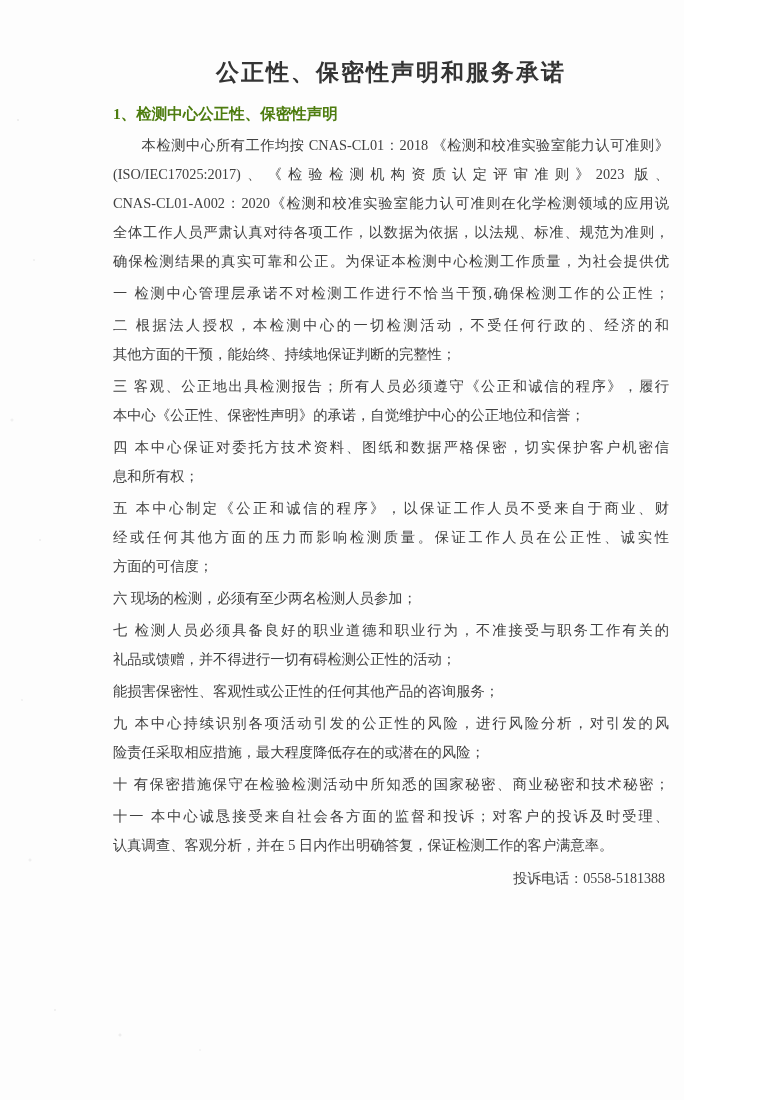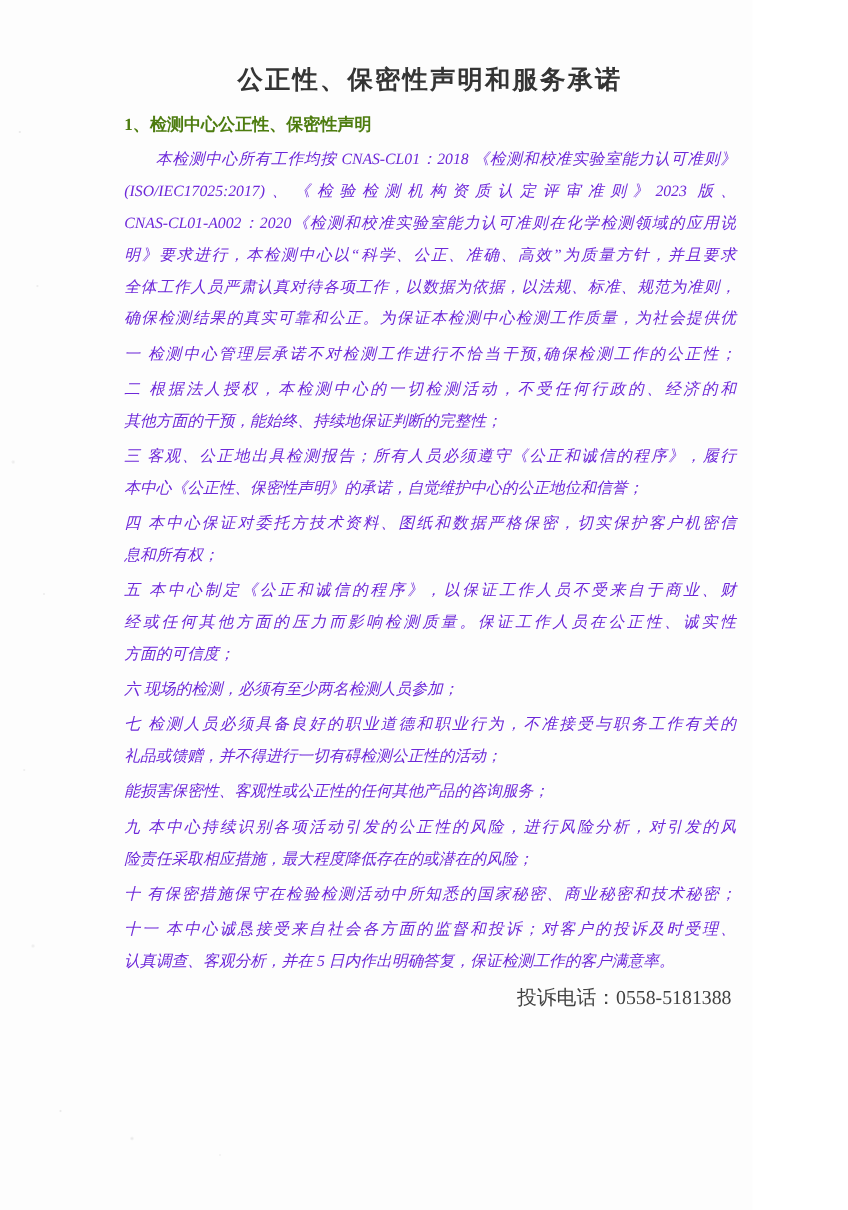--- a/index.html
+++ b/index.html
@@ -49,58 +49,56 @@
     margin: 13px 0 0 0;
     font-size: 15.5px;
     font-weight: bold;
     color: #4d7c0f;
     line-height: 24px;
   }
   .line {
     margin: 0;
     font-size: 14.3px;
     line-height: 29px;
-    color: #6d28d9;
+    color: #404040;
     text-align: left;
     white-space: normal;
-    font-style: italic;
   }
   .line.full {
     text-align: justify;
     text-align-last: justify;
   }
   .line.indent { text-indent: 2em; }
   .block { margin-top: 3px; }
   .intro-block { margin-top: 5px; }
   .phone-line {
     margin-top: 4px;
     text-align: right;
     text-align-last: right;
     padding-right: 4px;
-    font-size: 18px;
+    font-size: 14px;
     line-height: 29px;
     color: #414141;
   }
 </style>
 </head>
 <body>
 
 <div class="page">
   <div class="scan-noise"></div>
 
   <div class="content">
     <h1 class="doc-title">公正性、保密性声明和服务承诺</h1>
 
     <h2 class="section-heading">1、检测中心公正性、保密性声明</h2>
 
     <div class="intro-block">
       <p class="line full indent">本检测中心所有工作均按 CNAS-CL01：2018 《检测和校准实验室能力认可准则》</p>
       <p class="line full">(ISO/IEC17025:2017)、《检验检测机构资质认定评审准则》2023 版、</p>
       <p class="line full">CNAS-CL01-A002：2020《检测和校准实验室能力认可准则在化学检测领域的应用说</p>
-      <p class="line full">明》要求进行，本检测中心以“科学、公正、准确、高效”为质量方针，并且要求</p>
       <p class="line full">全体工作人员严肃认真对待各项工作，以数据为依据，以法规、标准、规范为准则，</p>
       <p class="line full">确保检测结果的真实可靠和公正。为保证本检测中心检测工作质量，为社会提供优</p>
     </div>
 
     <div class="block">
       <p class="line full">一 检测中心管理层承诺不对检测工作进行不恰当干预,确保检测工作的公正性；</p>
     </div>
 
     <div class="block">
       <p class="line full">二 根据法人授权，本检测中心的一切检测活动，不受任何行政的、经济的和</p>

